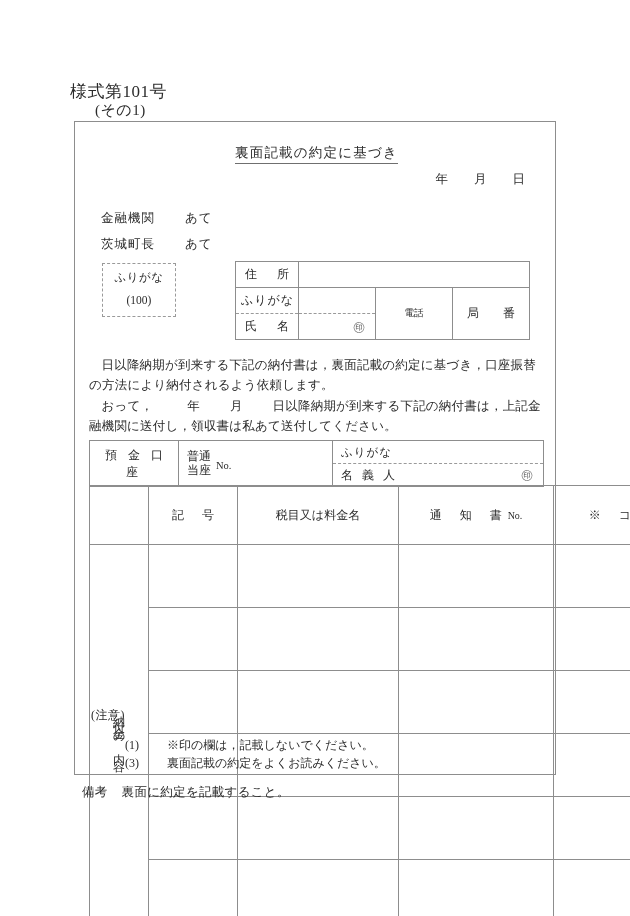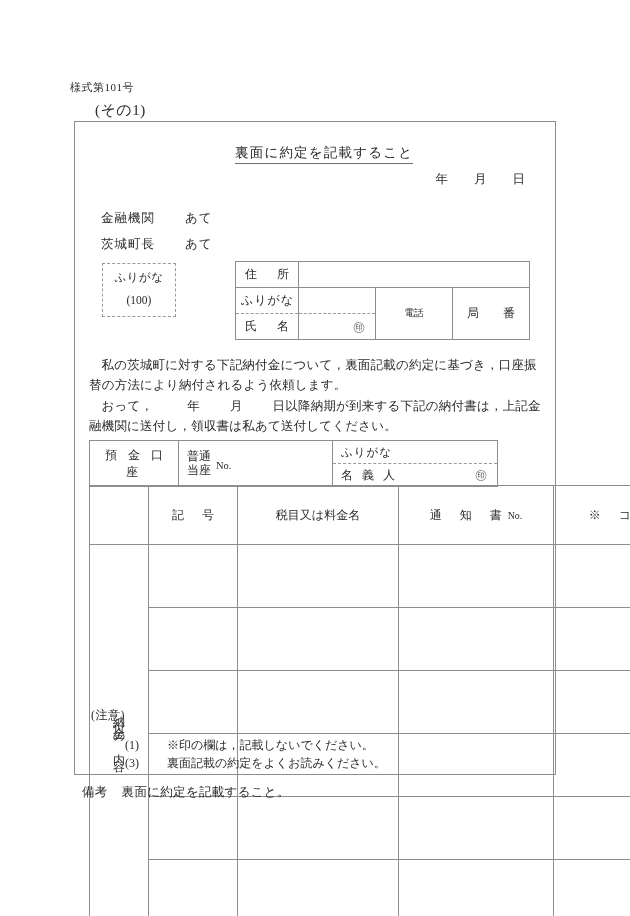--- a/index.html
+++ b/index.html
@@ -19,21 +19,21 @@
     position: absolute;
     left: 0; top: 0;
     width: 630px; height: 916px;
     overflow: hidden;
   }
 
   
   .form-no {
     position: absolute;
     left: 70px; top: 80px;
-    font-size: 11px;
+    font-size: 17px;
     letter-spacing: .5px;
     white-space: nowrap;
   }
   .form-sub {
     position: absolute;
     left: 95px; top: 101px;
     font-size: 15px;
     letter-spacing: .5px;
     white-space: nowrap;
   }
@@ -148,21 +148,21 @@
     letter-spacing: .2px;
   }
   .body-text p { margin: 0; text-indent: 1em; }
   .body-text .blank-y { display: inline-block; width: 34px; }
   .body-text .blank-m { display: inline-block; width: 30px; }
 
   
   .acct-table {
     position: absolute;
     left: 14px; top: 318px;
-    width: 409px;
+    width: 455px;
     border-collapse: collapse;
     table-layout: fixed;
     font-size: 12px;
   }
   .acct-table td {
     border: 1px solid #8d8d8d;
     padding: 0;
     vertical-align: middle;
   }
   .acct-label {
@@ -278,21 +278,21 @@
 </head>
 <body>
 
 <div class="page">
 
   <div class="form-no">様式第101号</div>
   <div class="form-sub">(その1)</div>
 
   <div class="frame">
 
-    <div class="doc-title">裏面に約定を記載すること</div>
+    <div class="doc-title">裏面記載の約定に基づき</div>
 
     <div class="date-line">
       <span>年</span><span class="g"></span><span>月</span><span class="g"></span><span>日</span>
     </div>
 
     <div class="addressee addr-1">
       <span class="who">金融機関</span><span class="ate">あて</span>
     </div>
     <div class="addressee addr-2">
       <span class="who">茨城町長</span><span class="ate">あて</span>
@@ -321,21 +321,21 @@
         <td class="lbl-cell dashed-top">氏　名</td>
         <td class="seal-cell dashed-top">
           <span></span>
           <span class="seal">㊞</span>
         </td>
       </tr>
     </tbody>
       </table>
 
     <div class="body-text">
-      <p>私の茨城町に対する下記納付金について，裏面記載の約定に基づき，口座振替の方法により納付されるよう依頼します。</p>
+      <p>日以降納期が到来する下記の納付書は，裏面記載の約定に基づき，口座振替の方法により納付されるよう依頼します。</p>
       <p><span>おって，</span><span class="blank-y"></span><span>年</span><span class="blank-m"></span><span>月</span><span class="blank-m"></span><span>日以降納期が到来する下記の納付書は，上記金融機関に送付し，領収書は私あて送付してください。</span></p>
     </div>
 
     <table class="acct-table">
       <tbody>
           <tr>
         <td class="acct-label">預 金 口 座</td>
         <td class="acct-type">
           <span class="stack">
             <div>普通</div>

